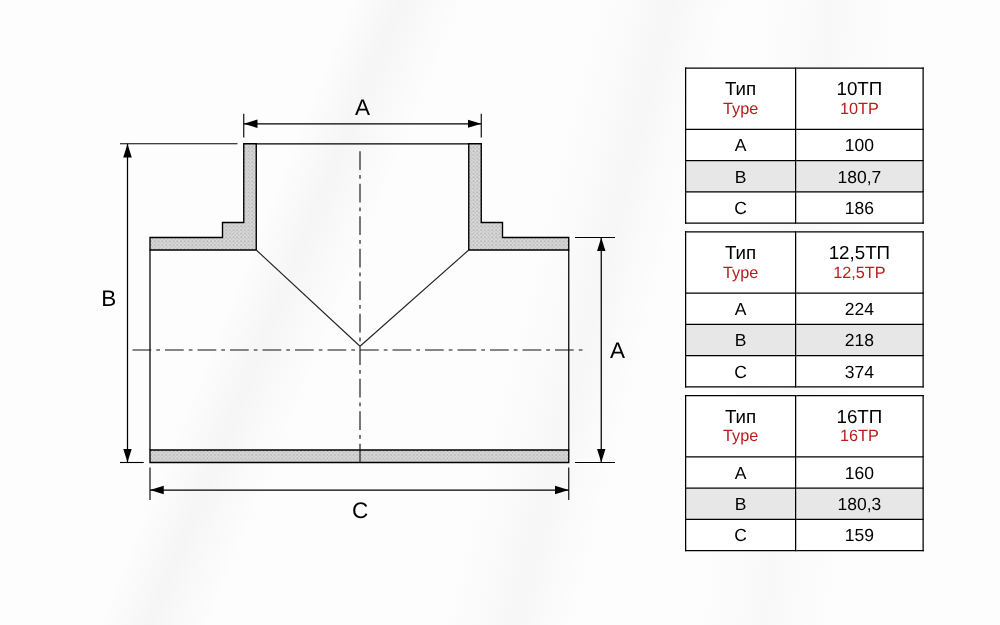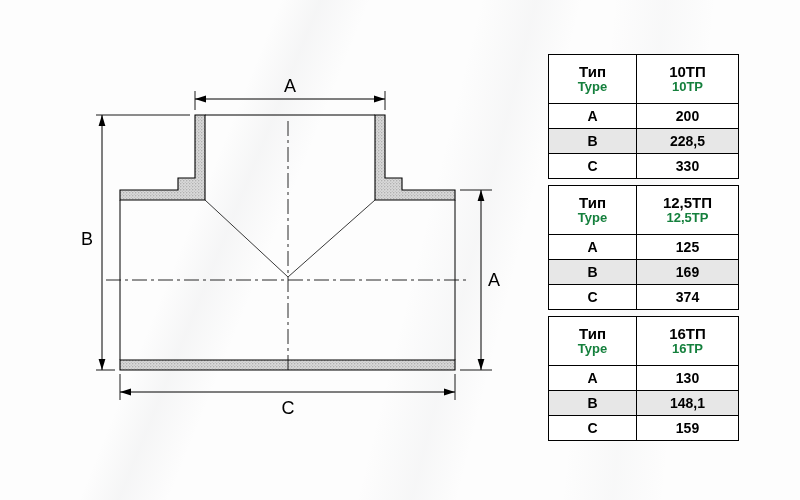--- a/index.html
+++ b/index.html
@@ -29,36 +29,35 @@
     font-family:"Liberation Sans", sans-serif;
     font-size:18px; fill:#000;
   }
 
   table.spec-table {
     position:absolute; left:548px;
     width:190px;
     border-collapse:collapse;
     table-layout:fixed;
     background:#fff;
-    font-weight:bold;
   }
   .spec-table td {
     border:1px solid #000;
     text-align:center;
     vertical-align:middle;
     padding:0 2px;
     font-size:14px;
     color:#000;
     height:24px;
     line-height:1.15;
   }
   .spec-table tr.header-row td { height:42px; padding:3px 2px; }
   .spec-table tr.shaded td { background:#e7e7e7; }
   .hdr-ru { display:block; font-size:15px; color:#000; }
-  .hdr-en { display:block; font-size:13px; color:#15803d; }
+  .hdr-en { display:block; font-size:13px; color:#b91c1c; }
   .param { font-size:15px; }
 </style>
 </head>
 <body>
 
 <div class="stage">
   <div class="watermark"></div>
 
   <svg class="drawing" width="540" height="500" viewBox="0 0 540 500">
     <defs>
@@ -132,29 +131,29 @@
         <span class="hdr-ru">Тип</span>
         <span class="hdr-en">Type</span>
       </td>
       <td>
         <span class="hdr-ru">10ТП</span>
         <span class="hdr-en">10TP</span>
       </td>
     </tr>
     <tr>
       <td class="param">A</td>
-      <td>200</td>
+      <td>100</td>
     </tr>
     <tr class="shaded">
       <td class="param">B</td>
-      <td>228,5</td>
+      <td>180,7</td>
     </tr>
     <tr>
       <td class="param">C</td>
-      <td>330</td>
+      <td>186</td>
     </tr>
   </tbody>
     </table>
 
   <table class="spec-table" style="top:185px;">
     <colgroup>
         <col style="width:88px">
         <col style="width:102px">
       </colgroup>
     <tbody>
@@ -163,25 +162,25 @@
         <span class="hdr-ru">Тип</span>
         <span class="hdr-en">Type</span>
       </td>
       <td>
         <span class="hdr-ru">12,5ТП</span>
         <span class="hdr-en">12,5TP</span>
       </td>
     </tr>
     <tr>
       <td class="param">A</td>
-      <td>125</td>
+      <td>224</td>
     </tr>
     <tr class="shaded">
       <td class="param">B</td>
-      <td>169</td>
+      <td>218</td>
     </tr>
     <tr>
       <td class="param">C</td>
       <td>374</td>
     </tr>
   </tbody>
     </table>
 
   <table class="spec-table" style="top:316px;">
     <colgroup>
@@ -194,25 +193,25 @@
         <span class="hdr-ru">Тип</span>
         <span class="hdr-en">Type</span>
       </td>
       <td>
         <span class="hdr-ru">16ТП</span>
         <span class="hdr-en">16TP</span>
       </td>
     </tr>
     <tr>
       <td class="param">A</td>
-      <td>130</td>
+      <td>160</td>
     </tr>
     <tr class="shaded">
       <td class="param">B</td>
-      <td>148,1</td>
+      <td>180,3</td>
     </tr>
     <tr>
       <td class="param">C</td>
       <td>159</td>
     </tr>
   </tbody>
     </table>
 </div>
 
 </body></html>

